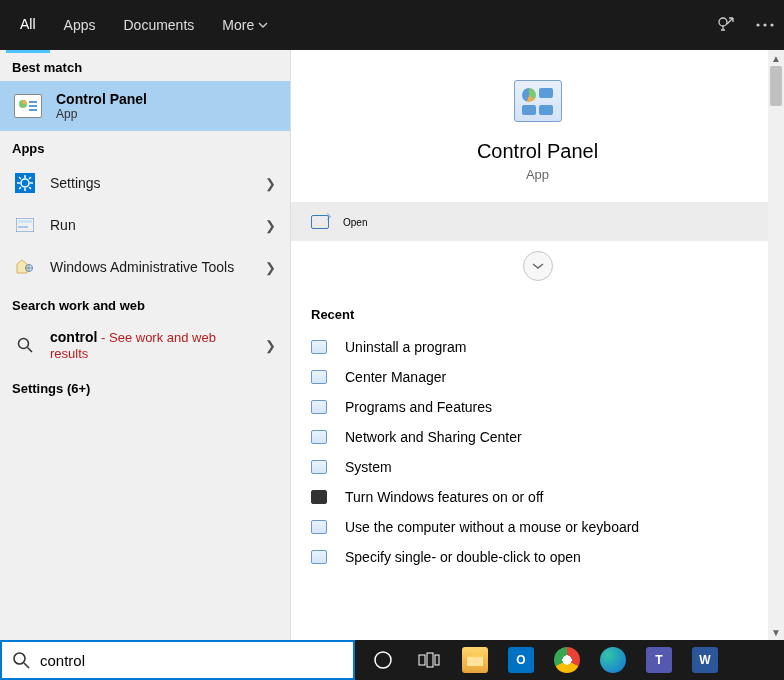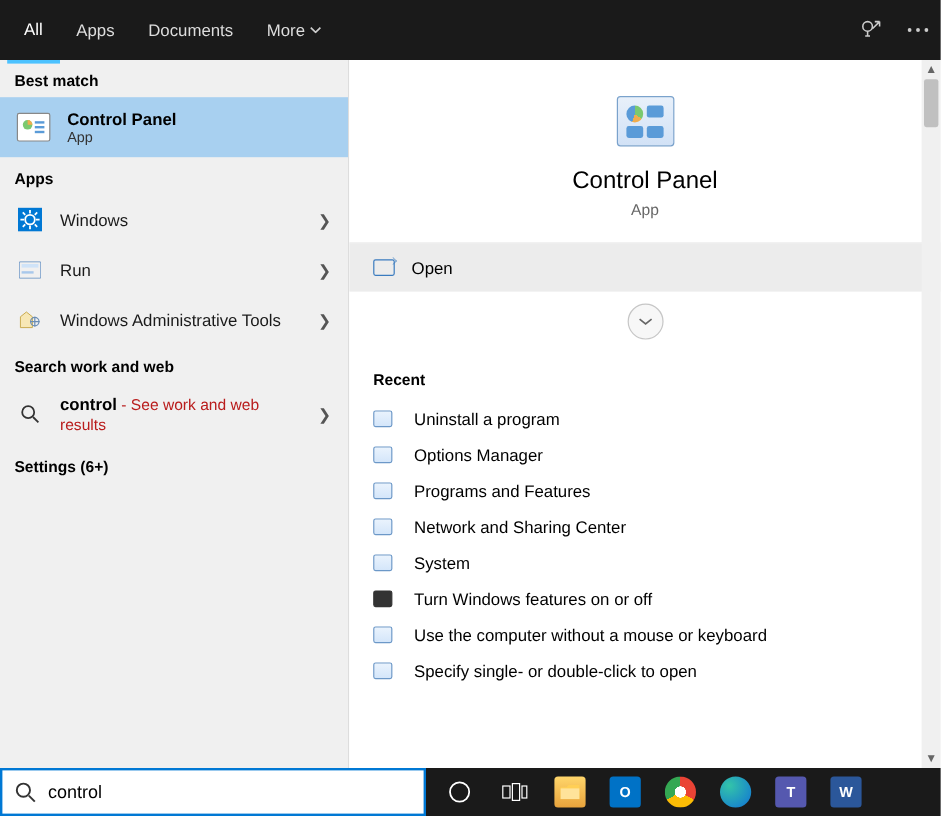--- a/index.html
+++ b/index.html
@@ -34,21 +34,21 @@
 
 
 .detail-head { text-align: center; padding: 30px 0 20px; border-bottom: 1px solid #e8e8e8; }
 .detail-icon { width: 48px; height: 42px; margin: 0 auto 18px; border: 1px solid #7aa2cc; background: linear-gradient(#e8f0fa,#d2e2f6); border-radius: 3px; display:flex; align-items:center; justify-content:center; }
 .detail-icon-inner { display: grid; grid-template-columns: 1fr 1fr; gap: 3px; padding: 4px; }
 .detail-icon-inner span { width: 14px; height: 10px; background: #5a9bd8; border-radius: 2px; }
 .detail-icon-inner span:nth-child(1){ background: conic-gradient(#7bc96f 0 35%, #f0ad4e 35% 55%, #5a9bd8 55% 100%); border-radius:50%; width:14px; height:14px;}
 .detail-title { font-size: 20px; font-weight: 400; }
 .detail-sub { font-size: 13px; color: #666; margin-top: 4px; }
 
-.action-row { display: flex; align-items: center; gap: 14px; padding: 12px 20px; font-size: 14px; cursor: pointer; background: #ececec; }
+.action-row { display: flex; align-items: center; gap: 14px; padding: 12px 20px; font-size: 10px; cursor: pointer; background: #ececec; }
 .action-row .icon { width: 18px; height: 14px; border: 1.5px solid #3a7bbf; border-radius: 2px; position: relative; }
 .action-row .icon::after { content:""; position:absolute; right:-4px; top:-4px; width:8px; height:8px; border-top:1.5px solid #3a7bbf; border-right:1.5px solid #3a7bbf; transform:rotate(45deg) scale(.5);}
 
 .expand-row { display:flex; justify-content:center; padding: 10px 0; }
 .expand-btn { width: 30px; height: 30px; border-radius: 50%; border: 1px solid #c6c6c6; background: #f7f7f7; display:flex; align-items:center; justify-content:center; cursor:pointer; }
 
 .recent-block { padding: 8px 20px 12px; }
 .recent-title { font-weight: 600; font-size: 13px; padding: 8px 0 10px; }
 .recent-item { display:flex; align-items:center; gap: 18px; padding: 7px 0; font-size: 14px; cursor:pointer; }
 .recent-item .ri-icon { width: 16px; height: 14px; border:1px solid #6c98c8; background:linear-gradient(#eaf3fd,#d4e6fa); border-radius:2px; }
@@ -135,21 +135,21 @@
               <line x1="10" y1="15" x2="10" y2="18"></line>
               <line x1="2" y1="10" x2="5" y2="10"></line>
               <line x1="15" y1="10" x2="18" y2="10"></line>
               <line x1="4" y1="4" x2="6" y2="6"></line>
               <line x1="14" y1="14" x2="16" y2="16"></line>
               <line x1="4" y1="16" x2="6" y2="14"></line>
               <line x1="14" y1="6" x2="16" y2="4"></line>
             </g>
           </svg>
       </span>
-      <span class="item-text">Windows</span>
+      <span class="item-text">Settings</span>
       <span class="chevron">❯</span>
     </div>
 
     <div class="list-item">
       <span class="item-icon">
         <svg width="18" height="14" viewBox="0 0 18 14">
             <rect x="0" y="0" width="18" height="14" rx="1" fill="none" stroke="#5a8ac0" stroke-width="1"></rect>
             <rect x="2" y="2" width="14" height="3" fill="#cfe3f8"></rect>
             <rect x="2" y="8" width="10" height="2" fill="#a8c8eb"></rect>
           </svg>
@@ -217,21 +217,21 @@
     </div>
 
     <div class="recent-block">
       <div class="recent-title">Recent</div>
       <div class="recent-item">
           <span class="ri-icon"></span>
           <span>Uninstall a program</span>
         </div>
       <div class="recent-item">
           <span class="ri-icon"></span>
-          <span>Options Manager</span>
+          <span>Center Manager</span>
         </div>
       <div class="recent-item">
           <span class="ri-icon"></span>
           <span>Programs and Features</span>
         </div>
       <div class="recent-item">
           <span class="ri-icon"></span>
           <span>Network and Sharing Center</span>
         </div>
       <div class="recent-item">

